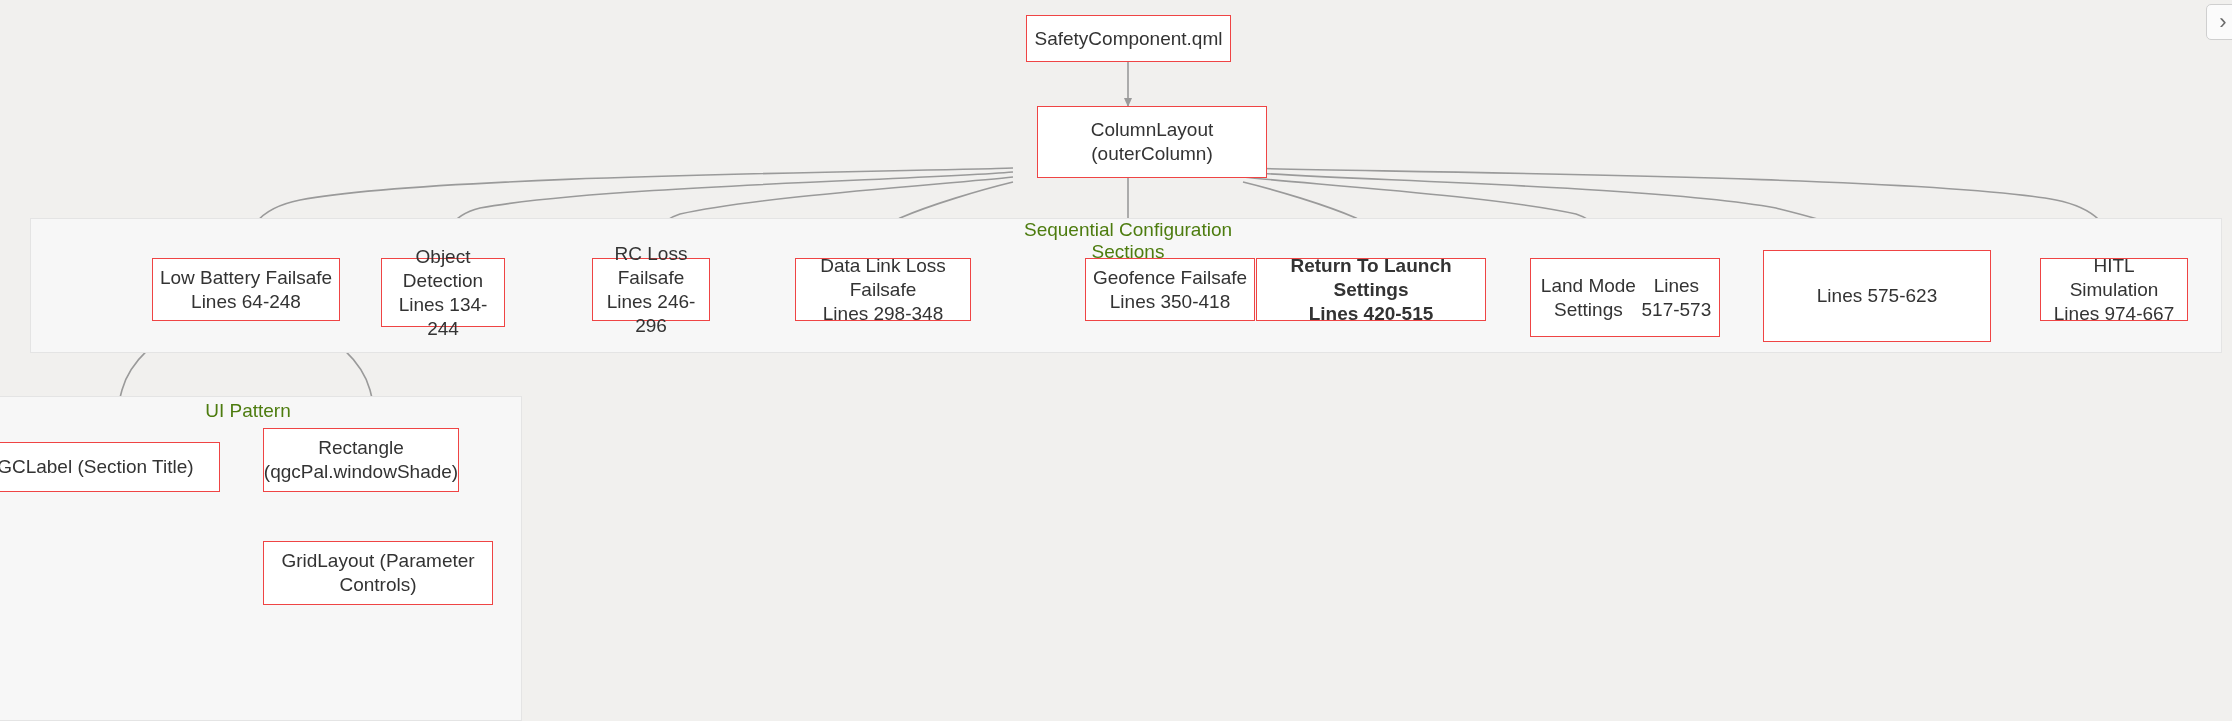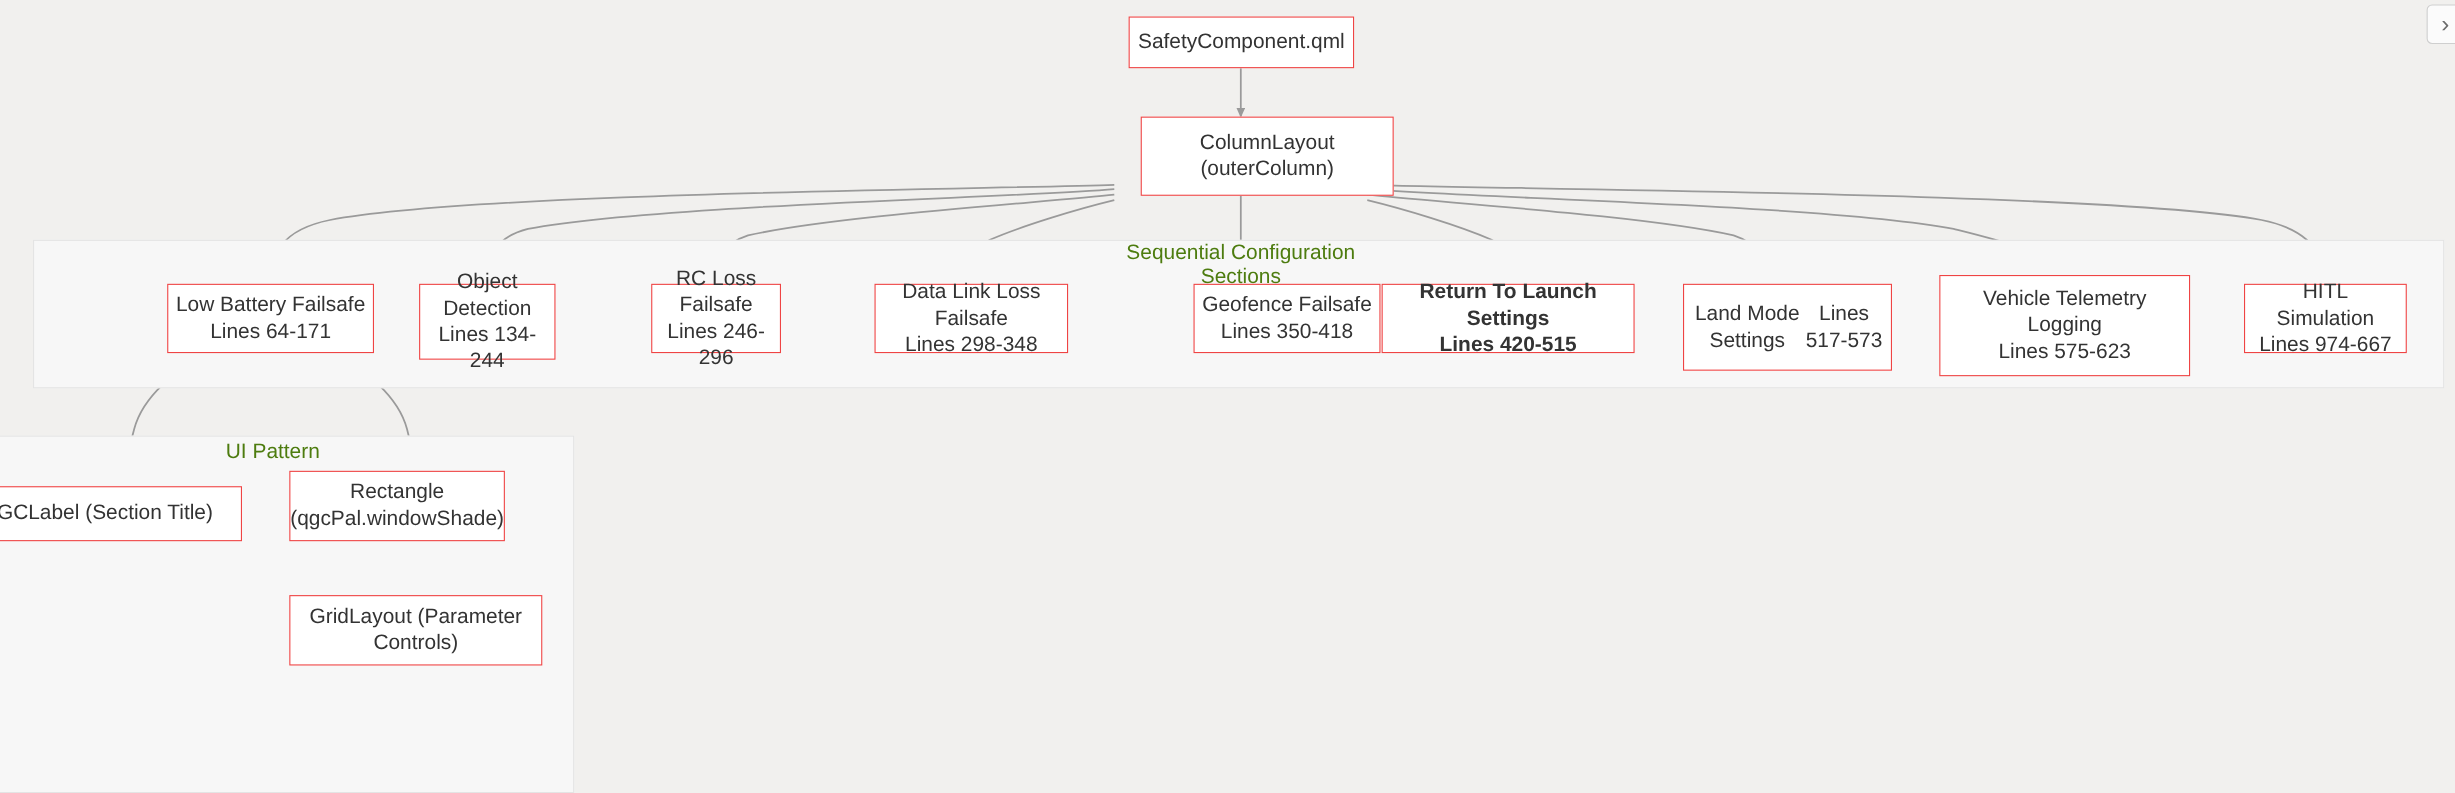--- a/index.html
+++ b/index.html
@@ -116,21 +116,21 @@
     <span>SafetyComponent.qml</span>
   </div>
 
   <div class="node" style="left:1013px; top:106px; width:230px; height:72px;margin-left:24px;">
     <span>ColumnLayout
 (outerColumn)</span>
   </div>
 
   <div class="node" style="left:152px; top:258px; width:188px; height:63px; flex-direction:column;">
     <span>Low Battery Failsafe</span>
-    <span>Lines 64-171</span>
+    <span>Lines 64-248</span>
   </div>
 
   <div class="node" style="left:381px; top:258px; width:124px; height:69px; flex-direction:column;">
     <span>Object Detection</span>
     <span>Lines 134-244</span>
   </div>
 
   <div class="node" style="left:592px; top:258px; width:118px; height:63px; flex-direction:column;">
     <span>RC Loss Failsafe</span>
     <span>Lines 246-296</span>
@@ -150,22 +150,20 @@
     <span>Return To Launch Settings</span>
     <span>Lines 420-515</span>
   </div>
 
   <div class="node" style="left:1530px; top:258px; width:190px; height:79px; flex-direction:row;">
     <span>Land Mode Settings</span>
     <span>Lines 517-573</span>
   </div>
 
   <div class="node" style="left:1763px; top:250px; width:228px; height:92px; flex-direction:column;">
-    <span>Vehicle Telemetry
-Logging</span>
     <span>Lines 575-623</span>
   </div>
 
   <div class="node" style="left:2040px; top:258px; width:148px; height:63px; flex-direction:column;">
     <span>HITL Simulation</span>
     <span>Lines 974-667</span>
   </div>
 
   <div class="node" style="left:-44px; top:442px; width:264px; height:50px;">
     <span>QGCLabel (Section Title)</span>

